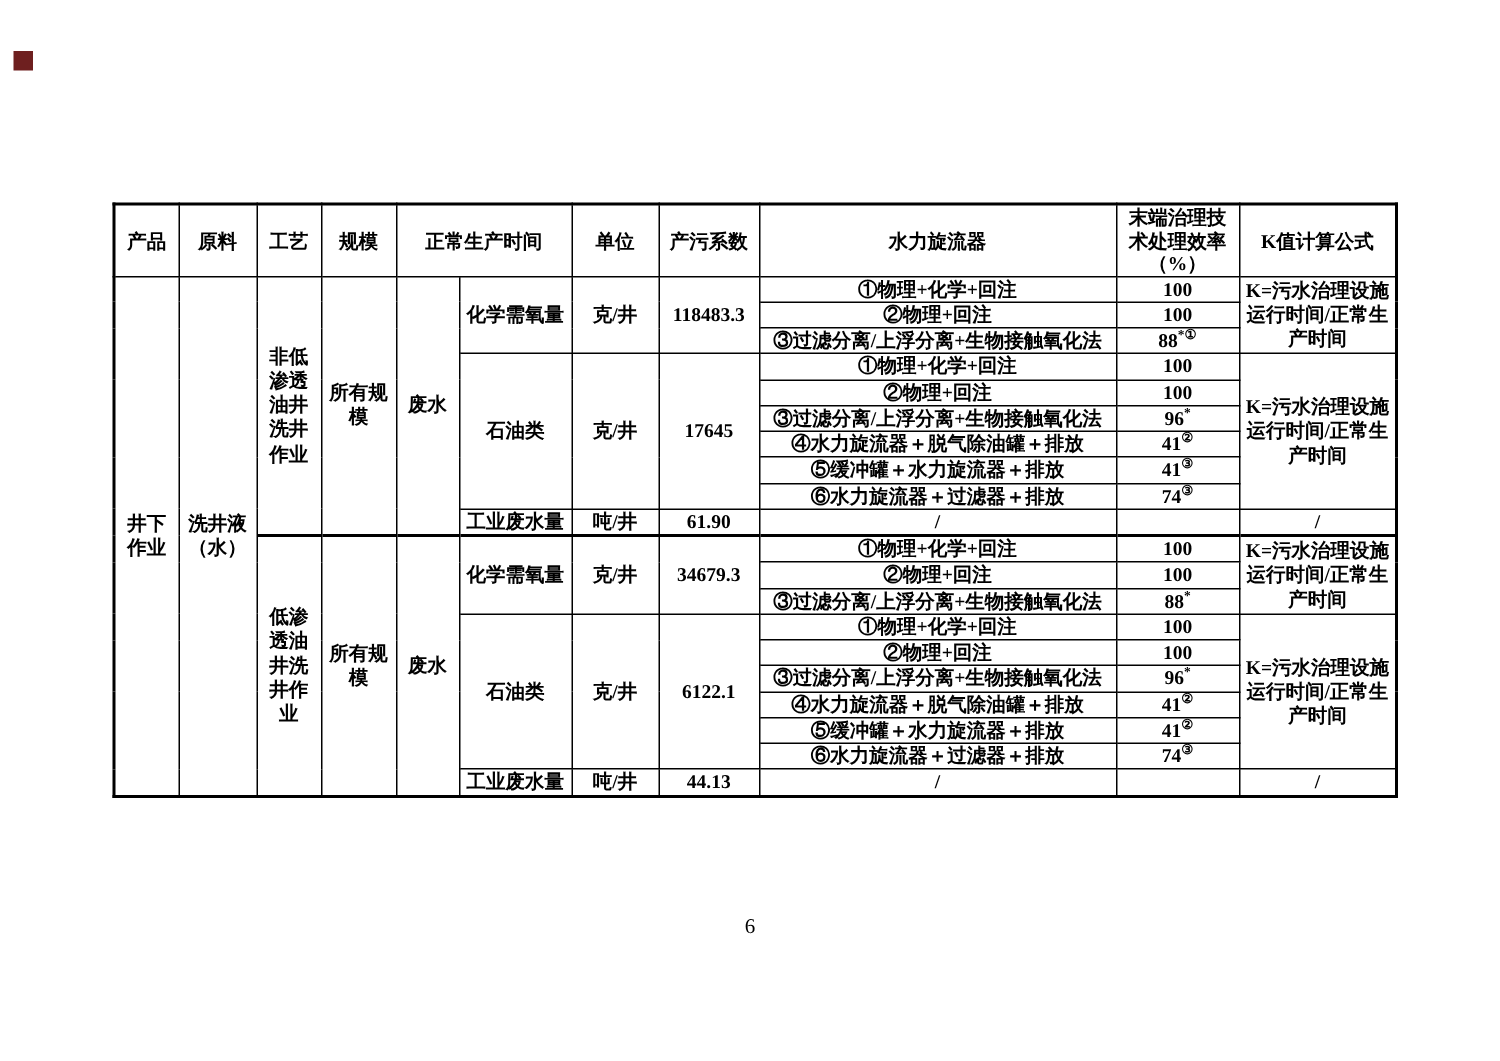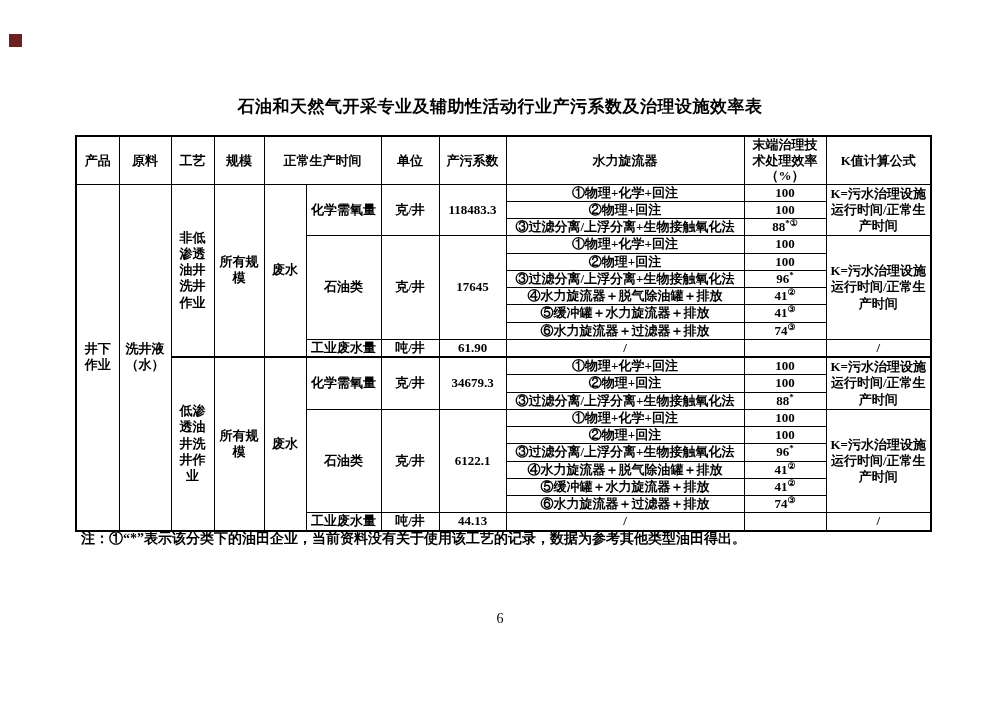--- a/index.html
+++ b/index.html
@@ -26,21 +26,20 @@
   sup.mark{font-size:9px;vertical-align:super;line-height:0;}
   .notes{position:absolute;left:81px;top:530px;width:865px;font-size:14px;line-height:18.5px;font-weight:bold;}
   .page-number{position:absolute;top:611px;left:0;right:0;text-align:center;font-size:14px;font-weight:normal;}
 </style>
 </head>
 <body>
 
 <div class="page">
   <div class="corner-marker"></div>
 
-  <div class="doc-title">石油和天然气开采专业及辅助性活动行业产污系数及治理设施效率表</div>
 
   <table class="coef">
     <colgroup>
       <col style="width:43px">
         <col style="width:52px">
         <col style="width:43px">
       <col style="width:50px">
         <col style="width:42px">
         <col style="width:75px">
       <col style="width:58px">
@@ -173,17 +172,16 @@
           <td rowspan="1">吨/井</td>
           <td rowspan="1">44.13</td>
           <td>/</td>
           <td><span></span></td>
           <td rowspan="1">/</td>
         </tr>
       </tbody>
   </table>
 
   <div class="notes">
-    <div>注：①“*”表示该分类下的油田企业，当前资料没有关于使用该工艺的记录，数据为参考其他类型油田得出。</div>
   </div>
 
   <div class="page-number">6</div>
 </div>
 
 </body></html>

